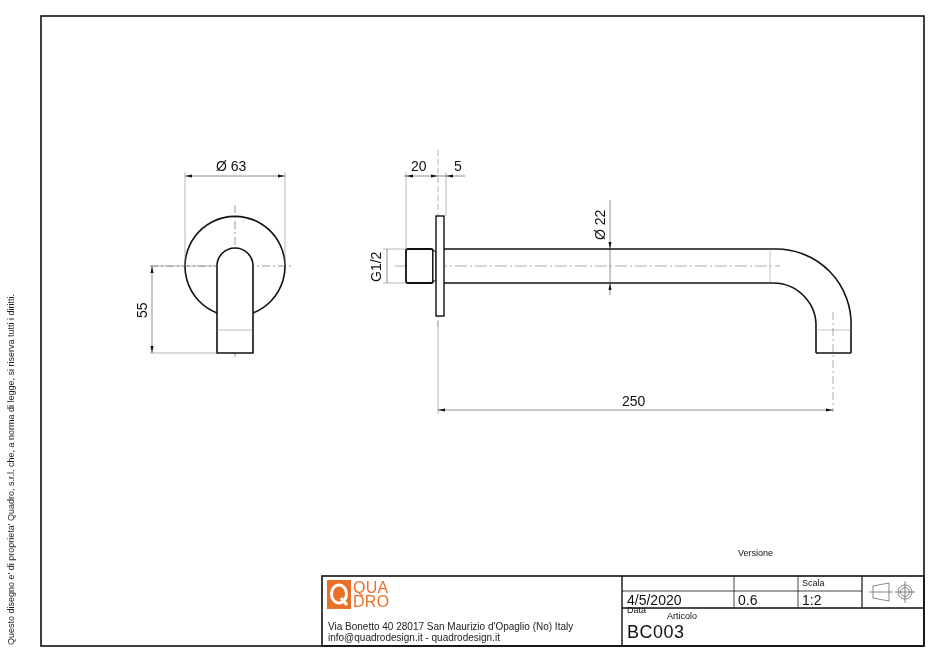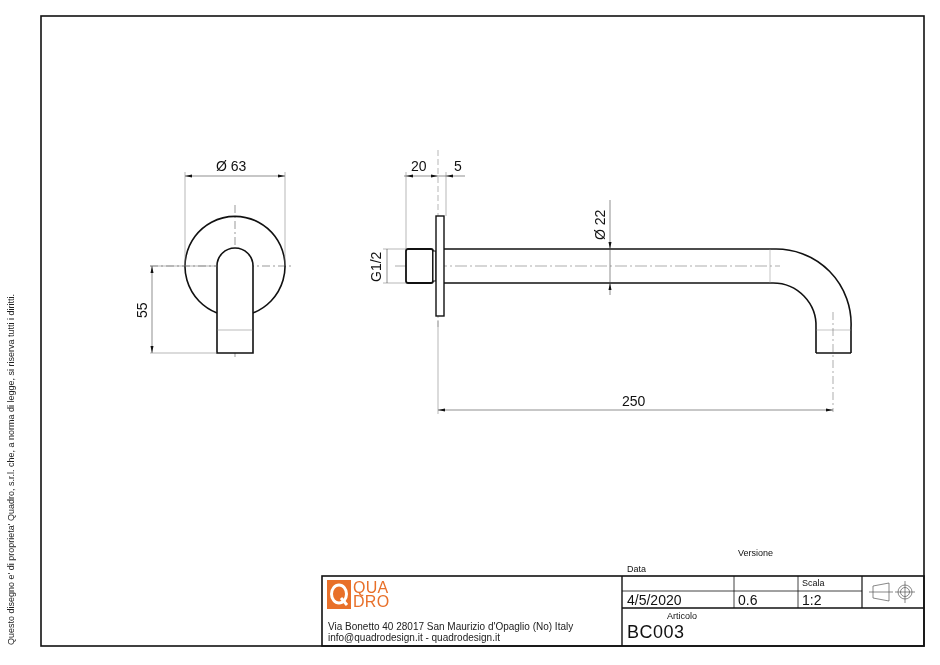--- a/index.html
+++ b/index.html
@@ -122,20 +122,20 @@
     <ellipse cx="12" cy="14" rx="7.5" ry="9" fill="none" stroke="#fff" stroke-width="3"></ellipse>
     <line x1="14" y1="18" x2="20" y2="25" stroke="#fff" stroke-width="3"></line>
   </svg>
 </div>
 <div class="logo-text" style="left:353px; top:582px;">QUA</div>
 <div class="logo-text" style="left:353px; top:596px;">DRO</div>
 
 <div class="tb addr" style="left:328px; top:621px;">Via Bonetto 40  28017 San Maurizio d'Opaglio (No) Italy</div>
 <div class="tb addr" style="left:328px; top:632px;">info@quadrodesign.it  -  quadrodesign.it</div>
 
-<div class="tb tb-label" style="left:627px; top:564px;">Data</div>
+<div class="tb tb-label" style="left:627px; top:605px;">Data</div>
 <div class="tb tb-value" style="left:627px; top:592px;">4/5/2020</div>
 <div class="tb tb-label" style="left:738px; top:548px;">Versione</div>
 <div class="tb tb-value" style="left:738px; top:592px;">0.6</div>
 <div class="tb tb-label" style="left:802px; top:578px;">Scala</div>
 <div class="tb tb-value" style="left:802px; top:592px;">1:2</div>
 <div class="tb tb-label" style="left:627px; top:611px;margin-left:40px;">Articolo</div>
 <div class="tb tb-big" style="left:627px; top:622px;">BC003</div>
 
 </body></html>

